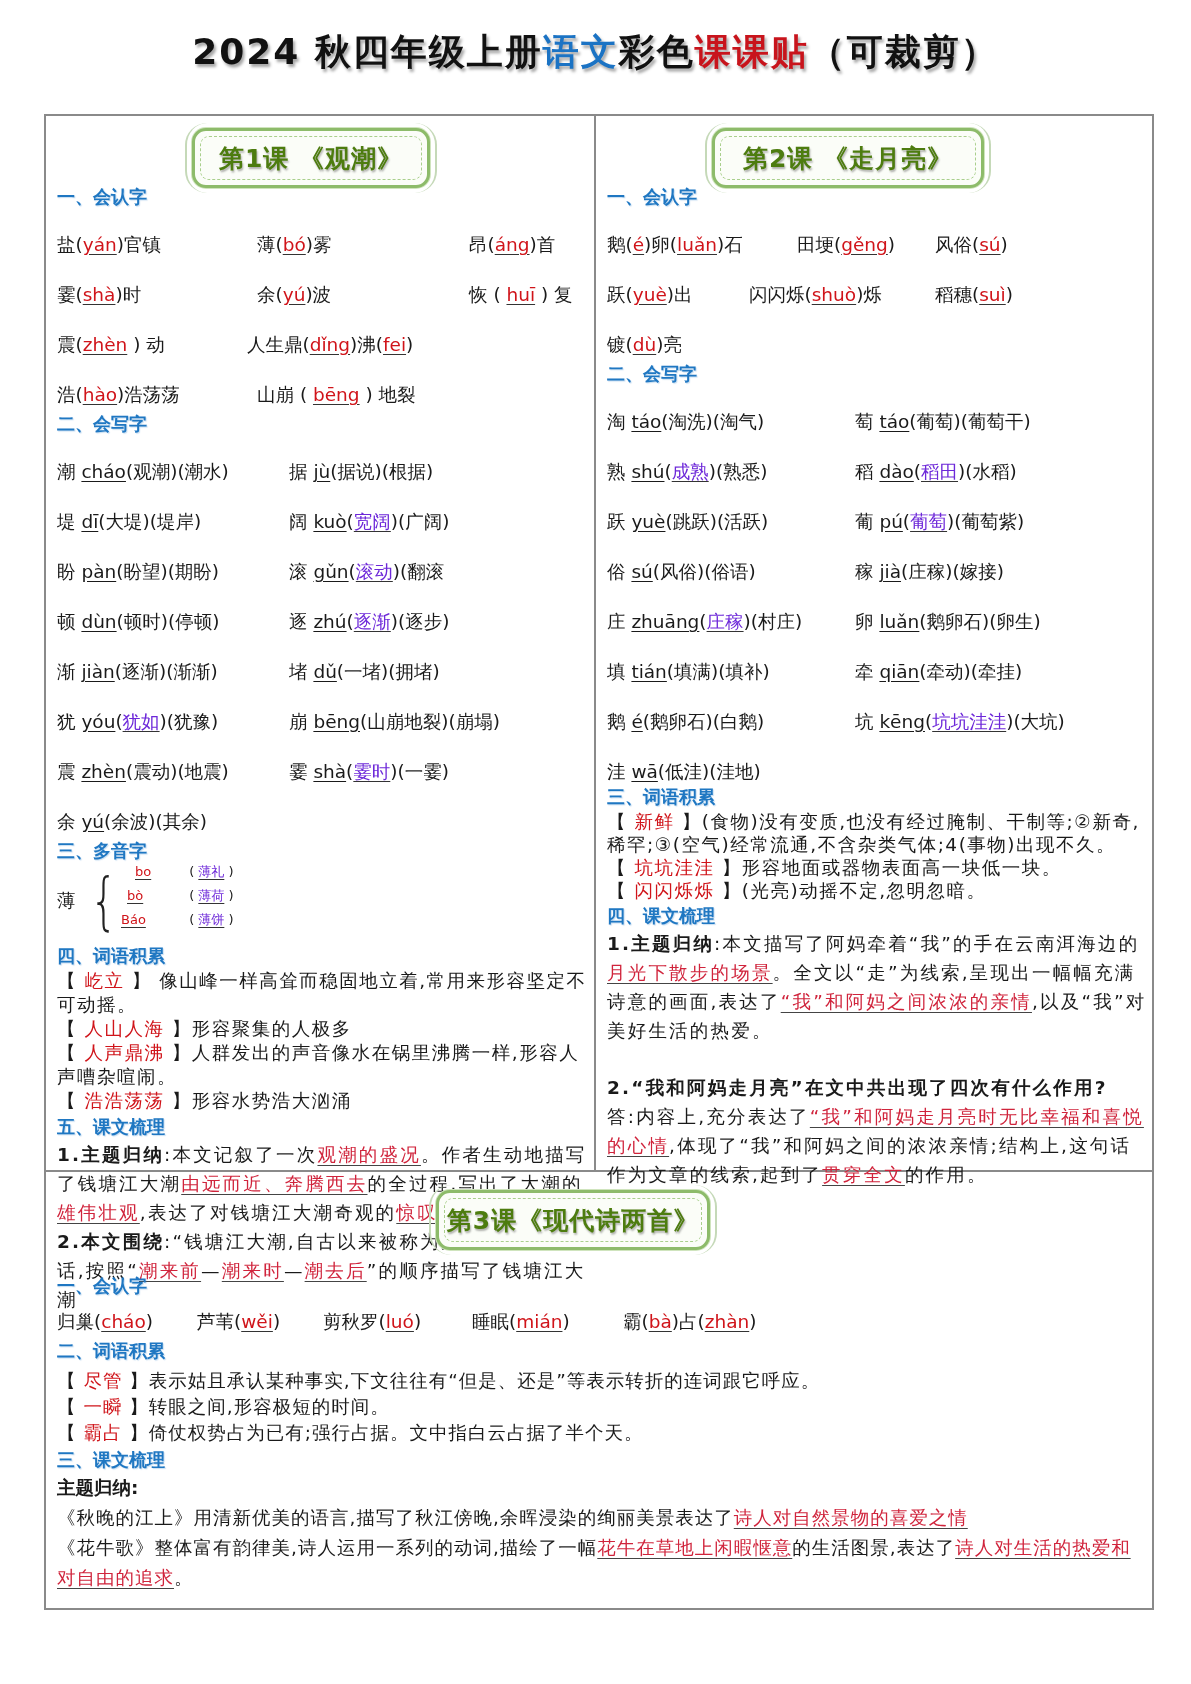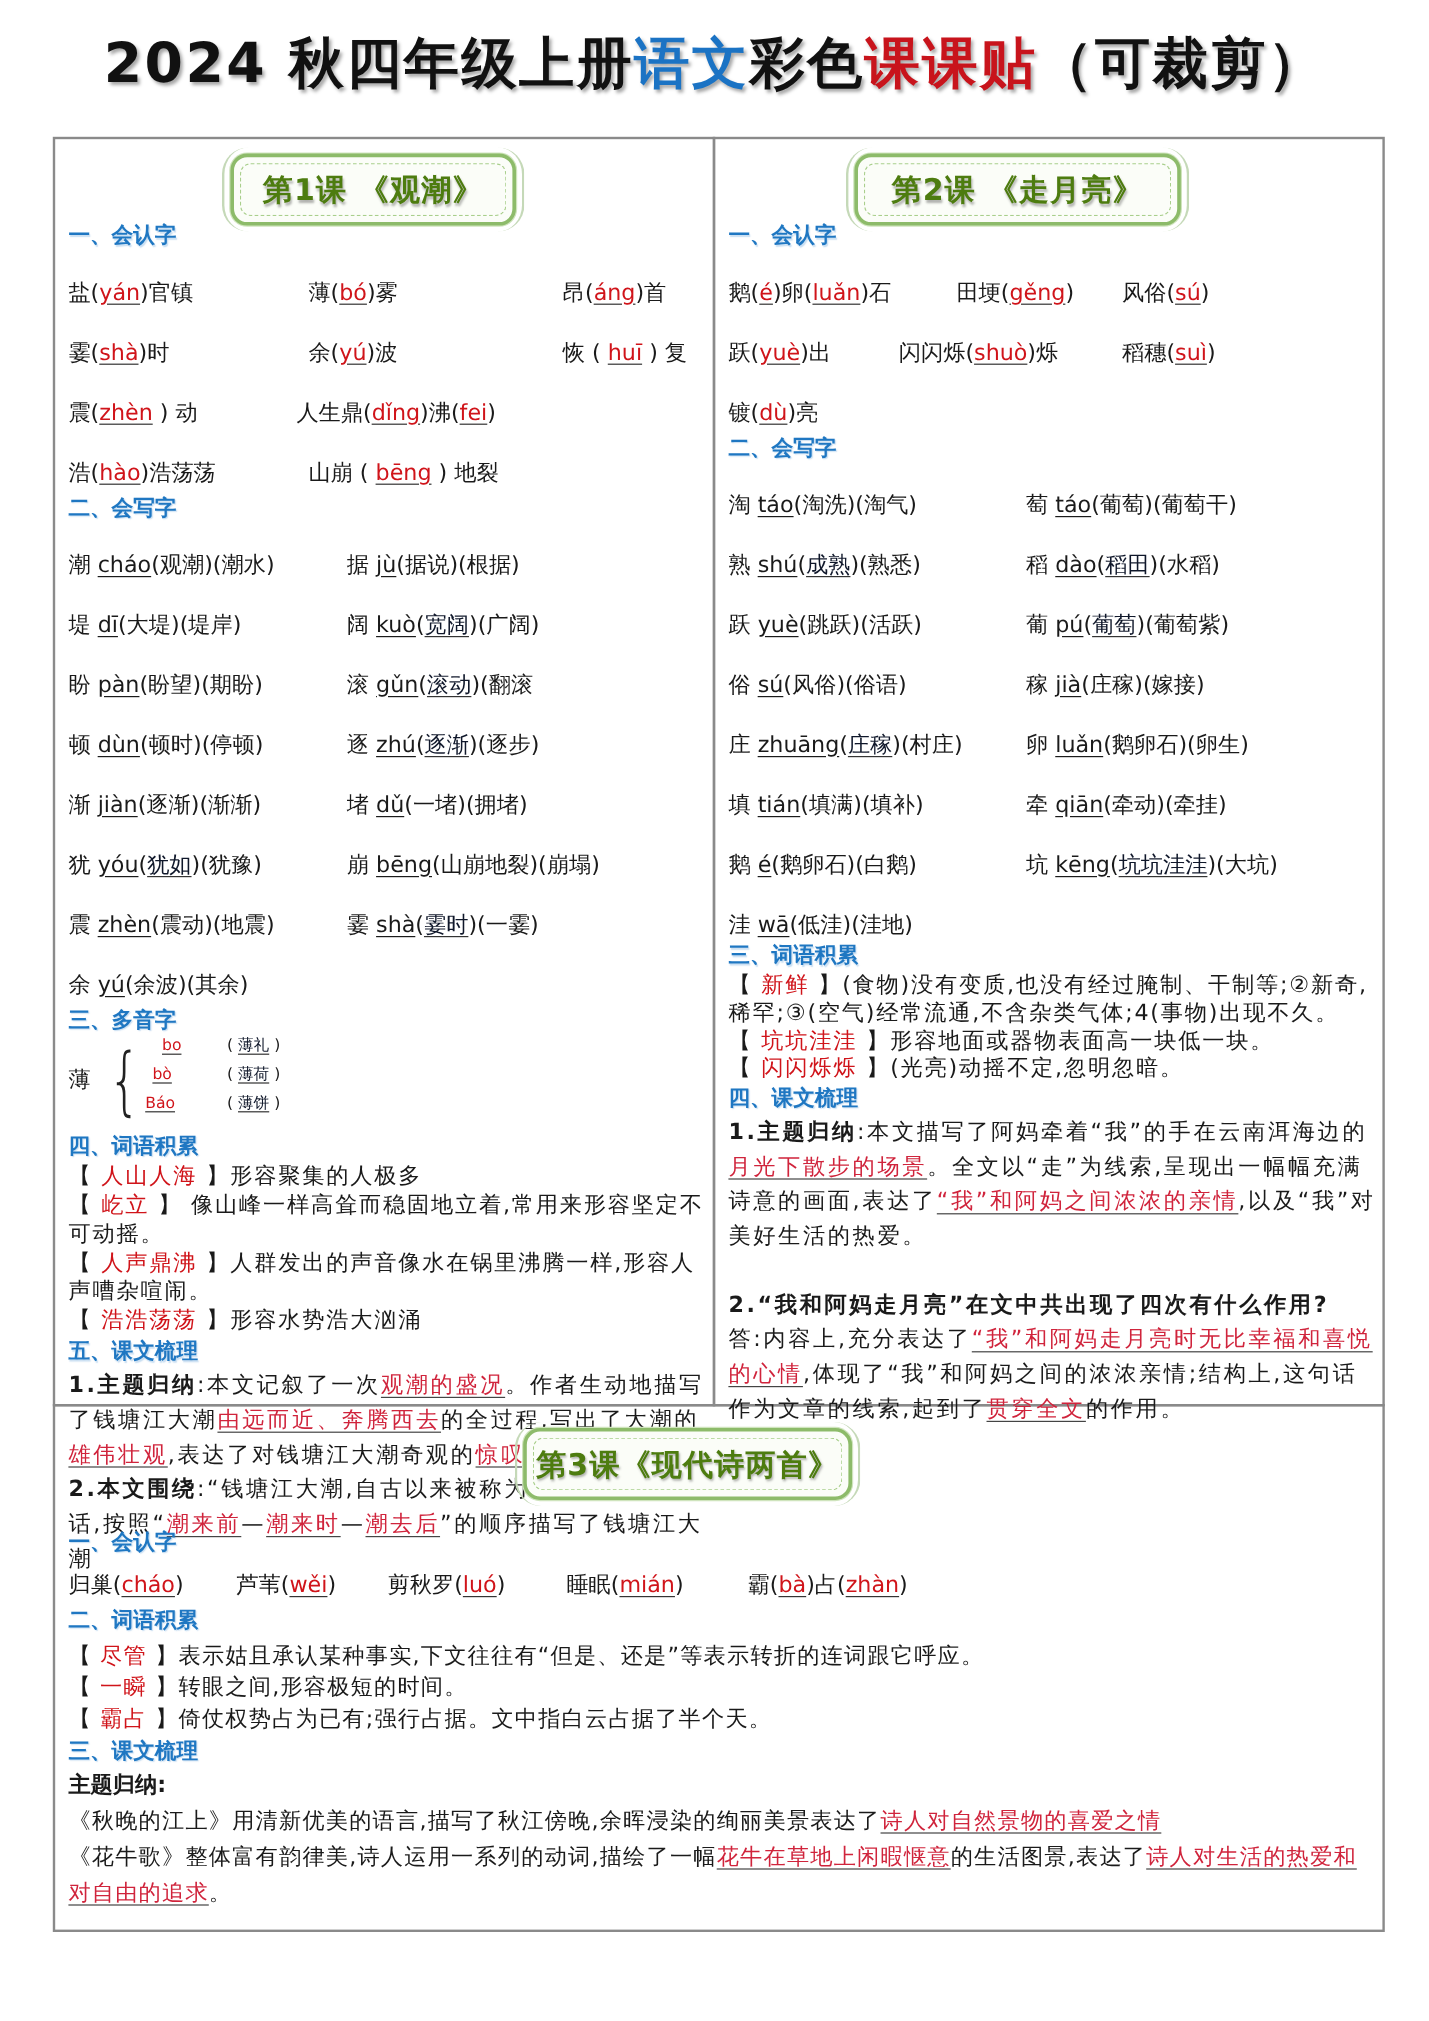--- a/index.html
+++ b/index.html
@@ -2,21 +2,21 @@
 <html><head>
 <meta charset="utf-8">
 <style>
   html, body { margin: 0; padding: 0; background: #ffffff; }
   body {
     width: 1191px; height: 1684px; position: relative; overflow: hidden;
     font-family: "DejaVu Sans", "Liberation Sans", sans-serif; color: #1a1a1a;
   }
   .title {
     position: absolute; left: 0; top: 22px; width: 1191px; text-align: center;
-    font-family: "DejaVu Sans", sans-serif; font-weight: bold; font-size: 46px;
+    font-family: "DejaVu Sans", sans-serif; font-weight: bold; font-size: 36px;
     letter-spacing: 2px; line-height: 60px;
     text-shadow: 2px 3px 3px rgba(0,0,0,0.35);
   }
   .title .blue { color: #1b73c4; }
   .title .red { color: #c8141c; }
   .title .black { color: #111; }
 
   .frame { position: absolute; border: 2px solid #8a8a8a; box-sizing: border-box; }
   .panel { position: absolute; box-sizing: border-box; font-size: 18.5px; line-height: 30px; }
 
@@ -40,21 +40,21 @@
     font-weight: bold; font-size: 25px; color: #4d7c0f; letter-spacing: 1px;
     text-shadow: 1px 2px 2px rgba(0,0,0,0.3);
   }
 
   .h { color: #1f77c2; font-weight: bold; font-size: 18px; line-height: 27px;
        text-shadow: 1px 1px 1px rgba(30,120,200,0.25); }
   .row { white-space: nowrap; position: relative; height: 30px; margin-top: 20px; }
   .row span.cell { position: absolute; top: 0; }
   .py { color: #d0141a; text-decoration: underline; text-decoration-color: #333; text-underline-offset: 3px; }
   .pyk { color: #1a1a1a; text-decoration: underline; text-underline-offset: 3px; }
-  .rw { color: #0f172a; text-decoration: underline; text-decoration-color: #333; text-underline-offset: 3px; }
+  .rw { color: #6d28d9; text-decoration: underline; text-decoration-color: #333; text-underline-offset: 3px; }
   .r { color: #d0141a; }
   .ul-red { color: #d0243c; text-decoration: underline; text-decoration-color: #444; text-underline-offset: 4px; }
   .para { letter-spacing: 2.2px; }
   .b { font-weight: bold; }
   .poly { position: relative; height: 78px; }
   .brace { position: absolute; left: 27px; top: 2px; font-size: 62px; line-height: 70px; font-weight: 200; color: #222; transform: scaleX(0.7); }
 </style>
 </head>
 <body>
 
@@ -133,22 +133,22 @@
     <span class="brace">{</span>
     <div style="position:absolute;left:70px;top:-4px;line-height:24px;font-size:13px">
       <div><span class="py" style="margin-left:8px;display:inline-block;width:50px">bo</span> ( <span class="rw">薄礼</span> )</div>
       <div><span class="py" style="margin-left:0px;display:inline-block;width:58px">bò</span> ( <span class="rw">薄荷</span> )</div>
       <div><span class="py" style="margin-left:-6px;display:inline-block;width:64px">Báo</span> ( <span class="rw">薄饼</span> )</div>
     </div>
   </div>
 
   <div class="h">四、词语积累</div>
   <div style="line-height:24px;letter-spacing:1.5px">
+    <div>【 <span class="r">屹立</span> 】<span> 像山峰一样高耸而稳固地立着,常用来形容坚定不可动摇。</span></div>
     <div>【 <span class="r">人山人海</span> 】<span>形容聚集的人极多</span></div>
-    <div>【 <span class="r">屹立</span> 】<span> 像山峰一样高耸而稳固地立着,常用来形容坚定不可动摇。</span></div>
     <div>【 <span class="r">人声鼎沸</span> 】<span>人群发出的声音像水在锅里沸腾一样,形容人声嘈杂喧闹。</span></div>
     <div>【 <span class="r">浩浩荡荡</span> 】<span>形容水势浩大汹涌</span></div>
   </div>
 
   <div class="h">五、课文梳理</div>
   <div class="para" style="line-height:29px">
     <span class="b">1.主题归纳</span><span>:本文记叙了一次</span><span class="ul-red">观潮的盛况</span><span>。作者生动地描写了钱塘江大潮</span><span class="ul-red">由远而近、奔腾西去</span><span>的全过程,写出了大潮的</span><span class="ul-red">雄伟壮观</span><span>,表达了对钱塘江大潮奇观的</span><span class="ul-red">惊叹与热爱</span><span>。</span>
   </div>
   <div class="para" style="line-height:29px">
     <span class="b">2.本文围绕</span><span>:“钱塘江大潮,自古以来被称为天下奇观”这句话,按照“</span><span class="ul-red">潮来前</span><span>—</span><span class="ul-red">潮来时</span><span>—</span><span class="ul-red">潮去后</span><span>”的顺序描写了钱塘江大潮</span>

